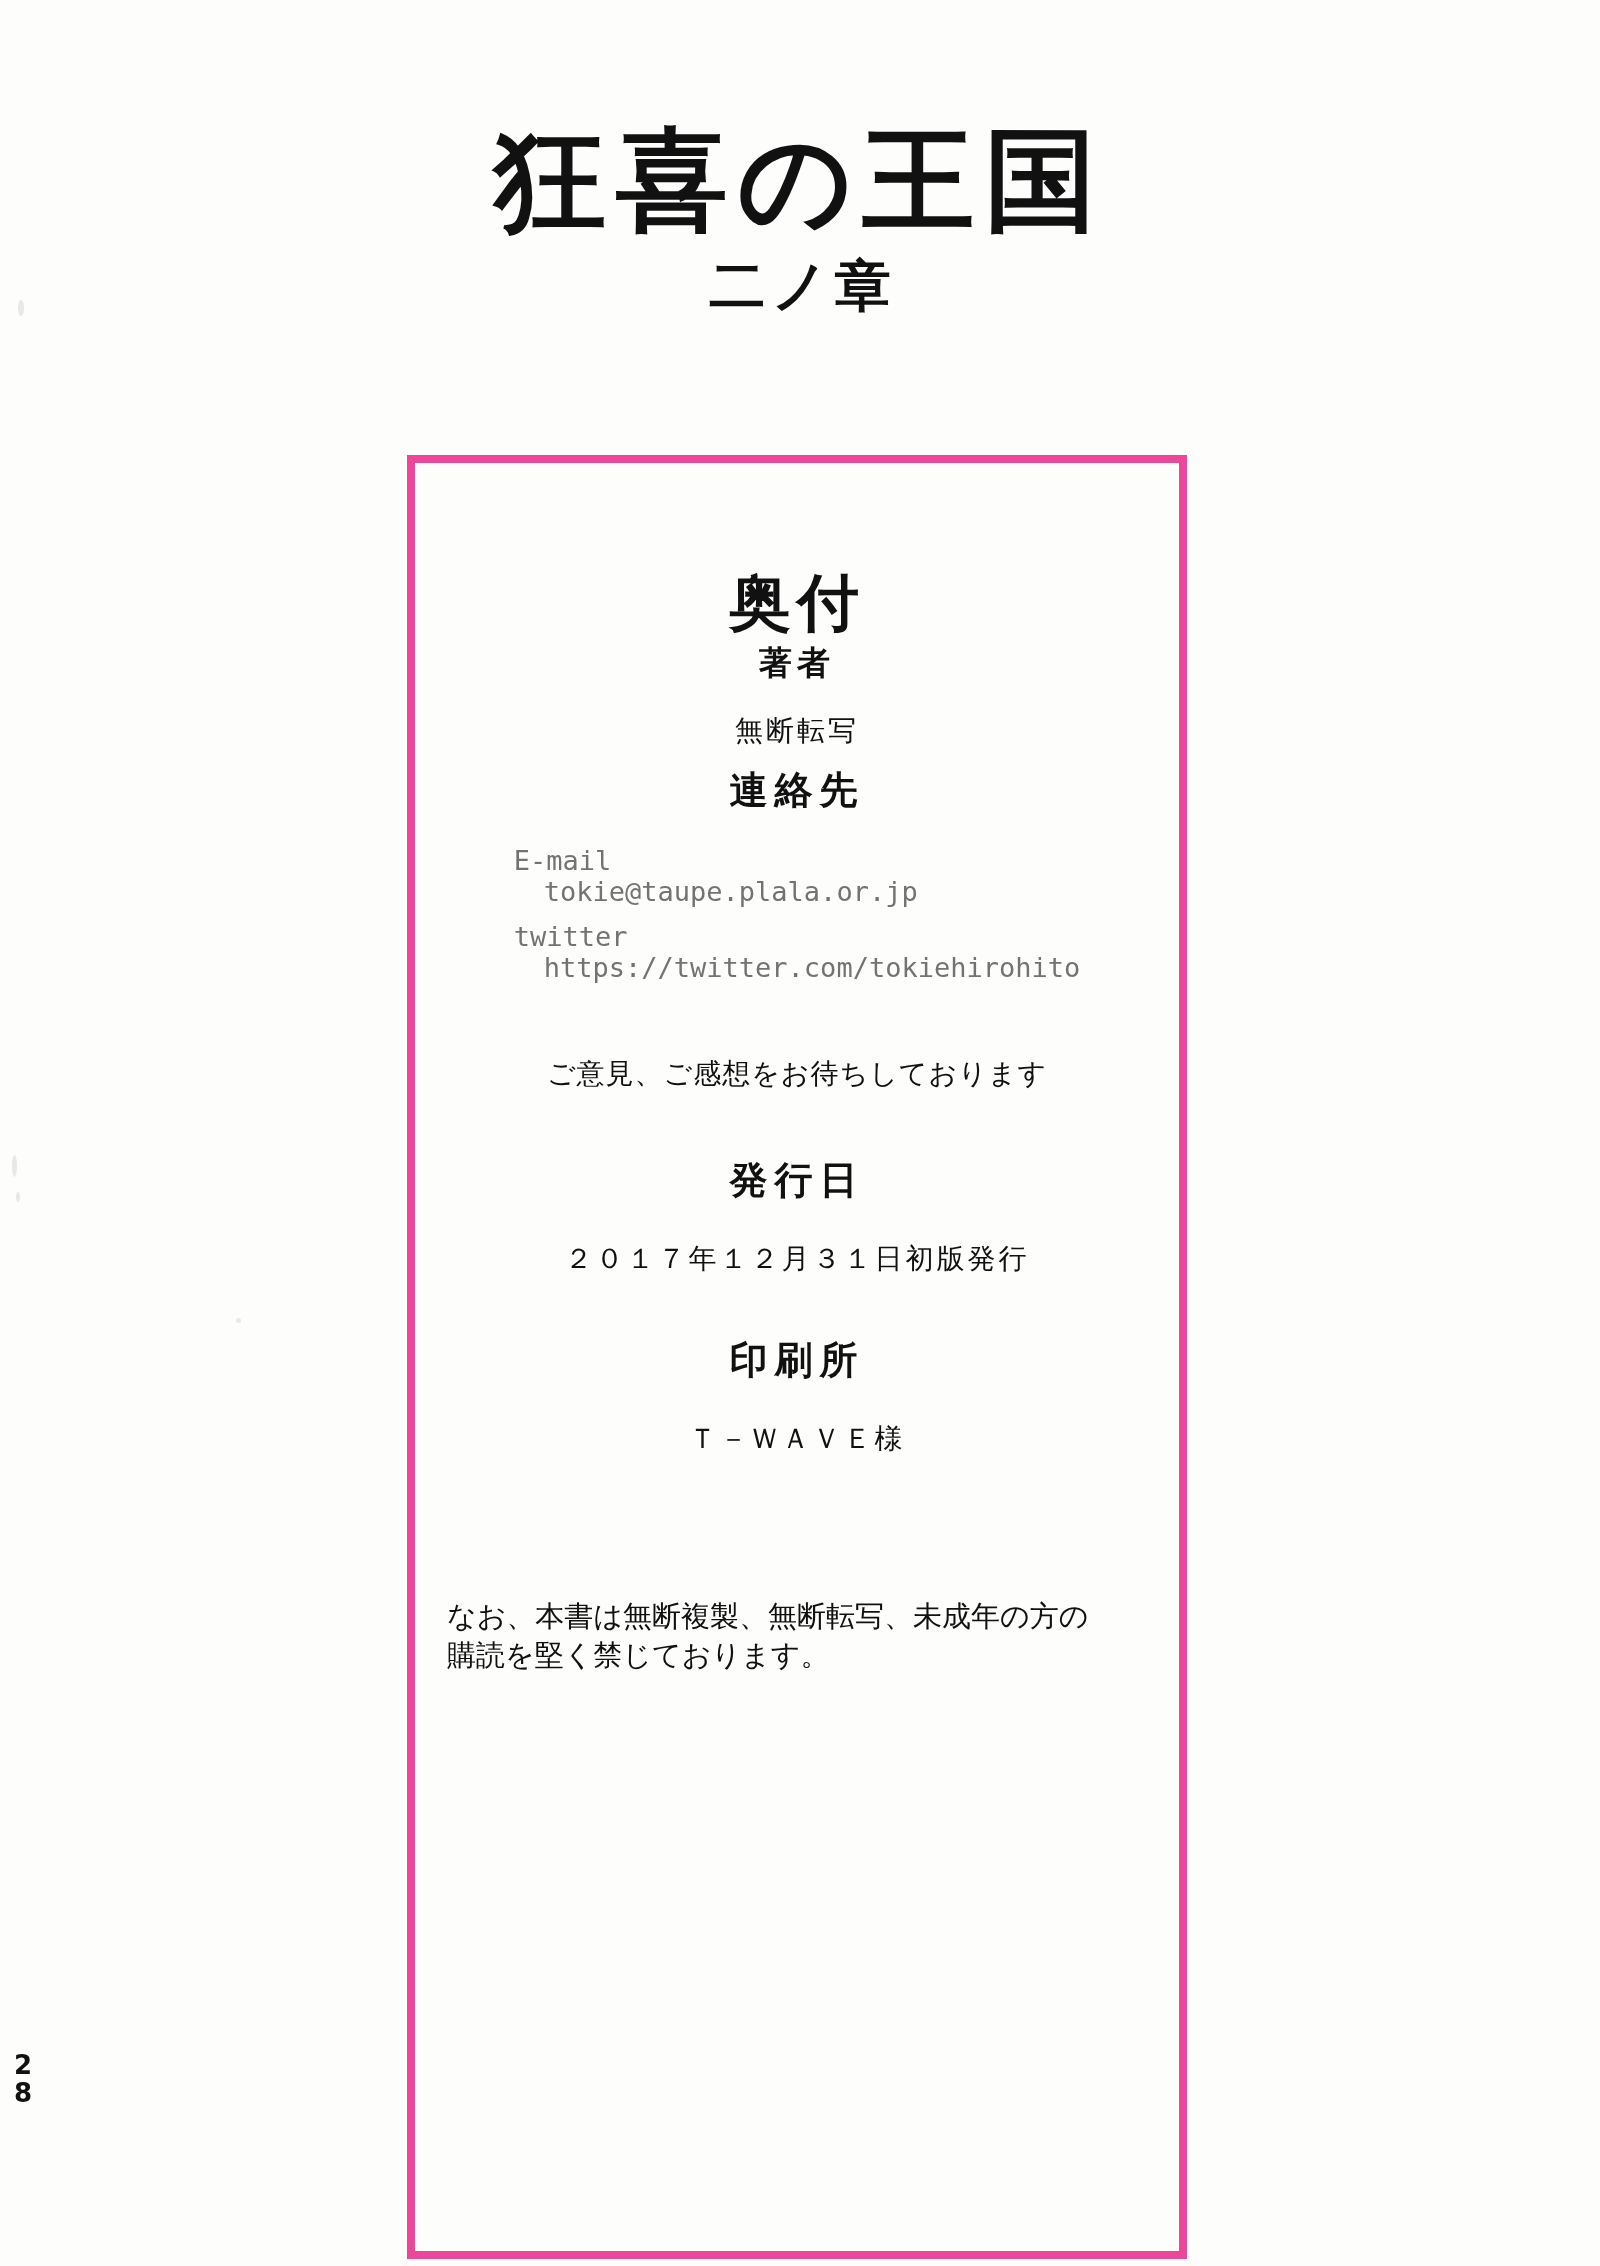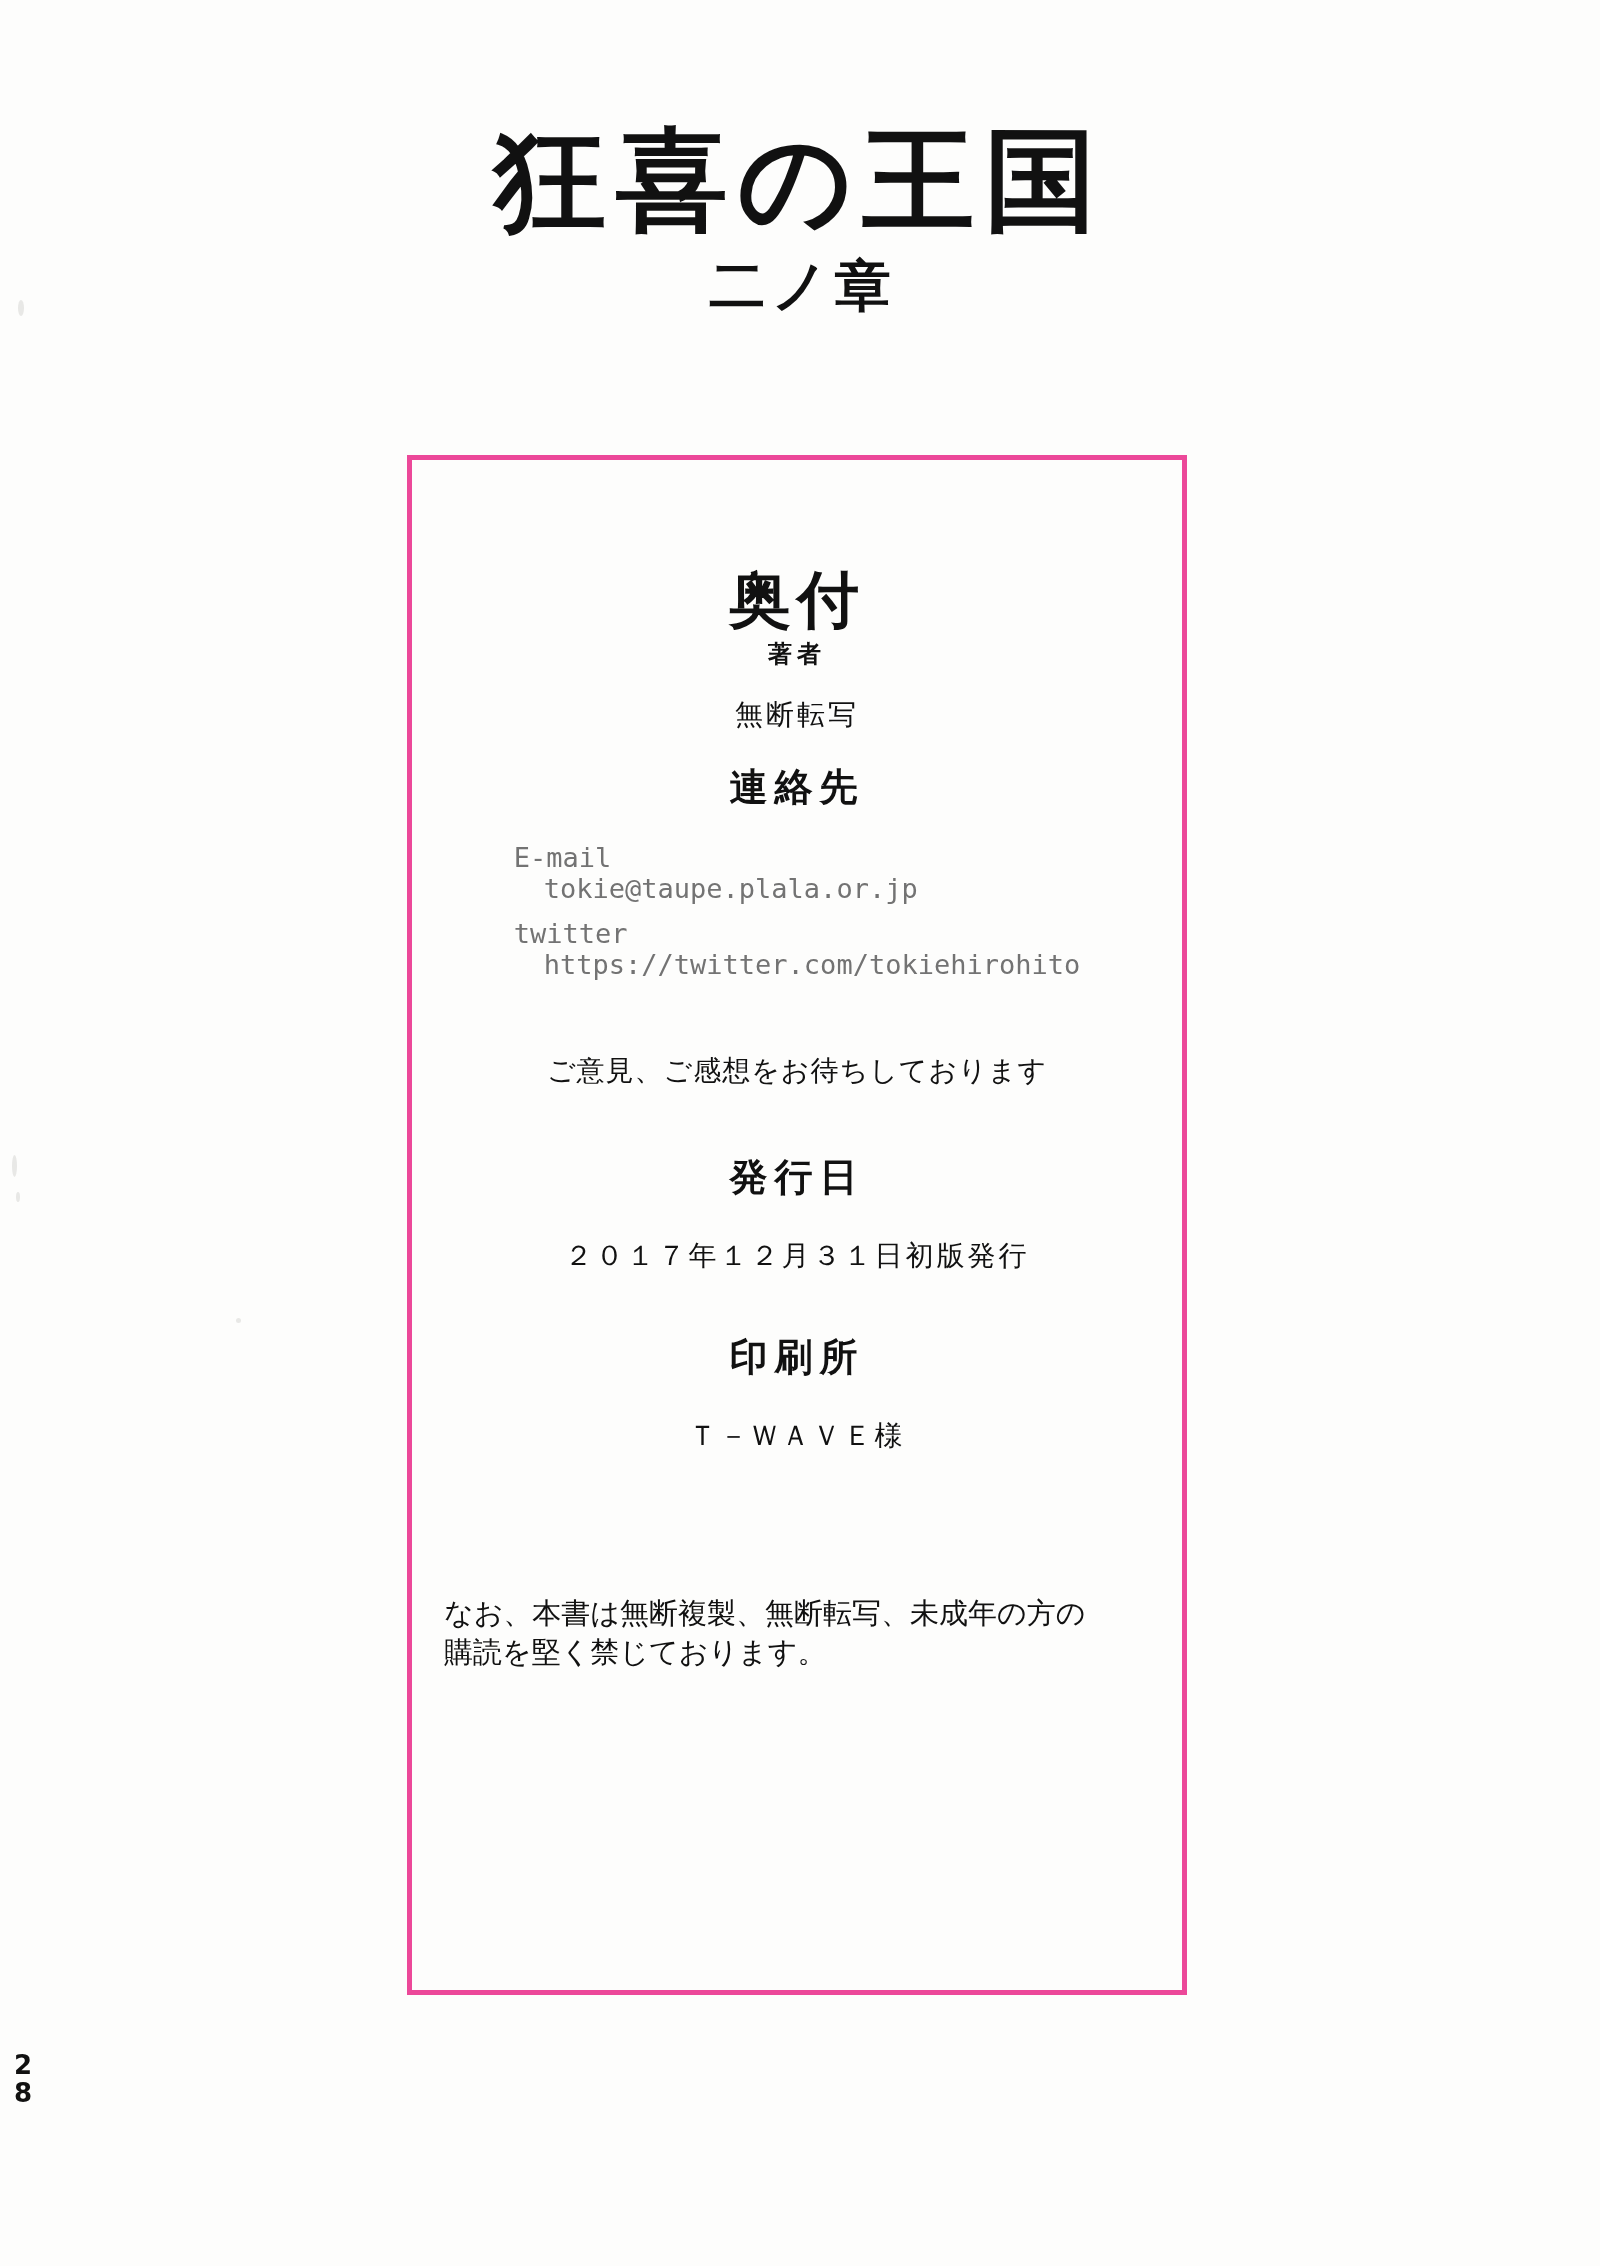--- a/index.html
+++ b/index.html
@@ -49,22 +49,22 @@
     margin: 14px 0 0 0;
     padding-left: 6px;
   }
 
   
   .colophon-box {
     position: absolute;
     left: 407px;
     top: 455px;
     width: 780px;
-    height: 1540px;
-    border: 5px solid #ec4899;
+    height: 1804px;
+    border: 8px solid #ec4899;
     box-sizing: border-box;
     background: transparent;
   }
 
   .colophon-inner {
     position: absolute;
     left: 0;
     top: 0;
     width: 100%;
     height: 100%;
@@ -77,21 +77,21 @@
     font-size: 62px;
     letter-spacing: 6px;
     margin: 0;
     padding-top: 98px;
     color: #111111;
   }
 
   .section-label {
     font-family: "DejaVu Sans", "Liberation Sans", sans-serif;
     font-weight: 700;
-    font-size: 24px;
+    font-size: 33px;
     letter-spacing: 5px;
     color: #111111;
     margin: 0;
   }
   .section-label.big {
     font-size: 38px;
     letter-spacing: 7px;
   }
 
   .section-value {

